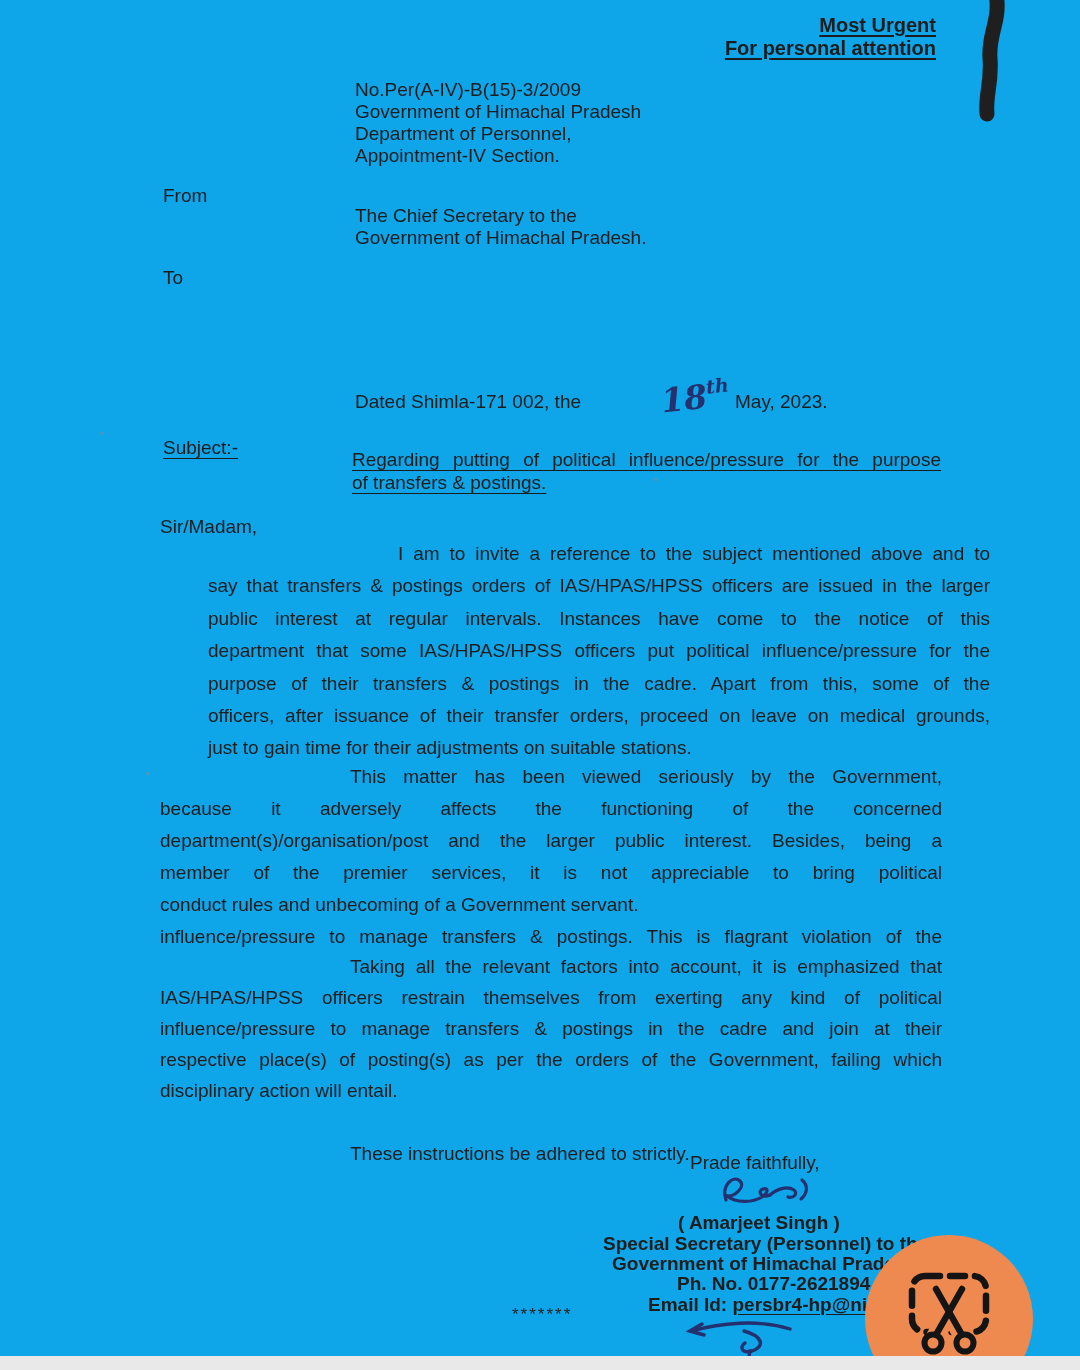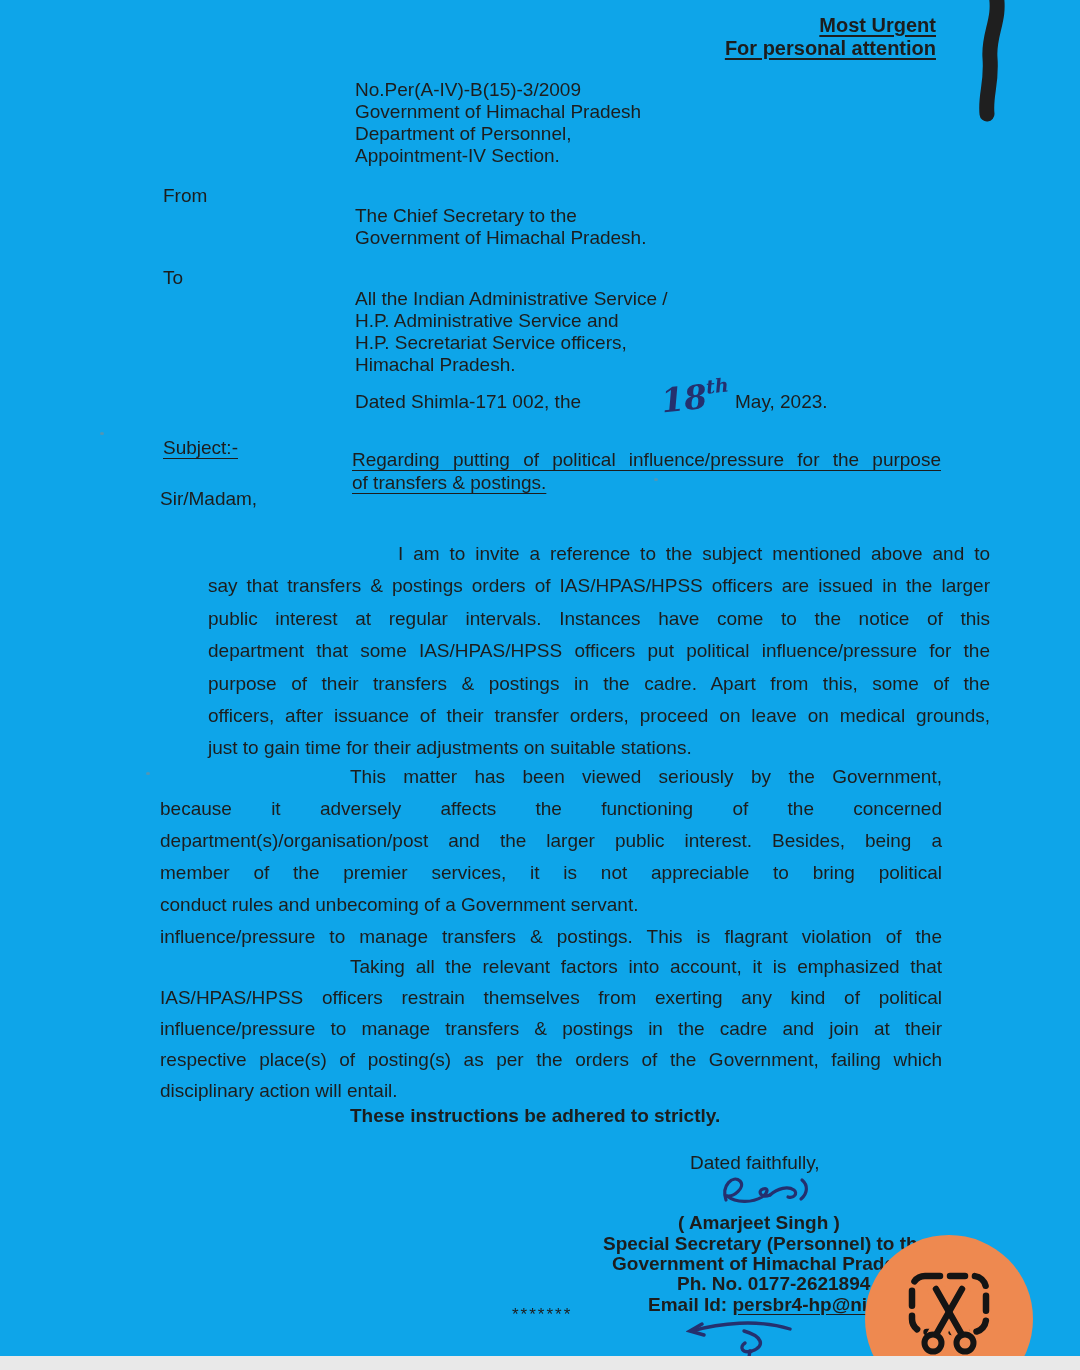--- a/index.html
+++ b/index.html
@@ -23,27 +23,27 @@
   .dateline{left:355px;top:391px;width:560px;height:40px;}
   .hand{position:absolute;left:306px;top:-14px;color:#25306e;
         font-family:"DejaVu Serif",serif;font-style:italic;font-size:33px;
         transform:rotate(-6deg);font-weight:bold;}
   .hand sup{font-size:19px;vertical-align:14px;}
   .monthyear{position:absolute;left:380px;top:0;}
   
   .subjlabel{left:163px;top:437px;text-decoration:underline;text-underline-offset:4px;}
   .subjtext{left:352px;top:437px;width:589px;line-height:22.5px;margin-top:12px;}
   .subjtext .bl{text-decoration:underline;text-underline-offset:4px;}
-  .salutation{left:160px;top:488px;text-align:right;}
+  .salutation{left:160px;top:516px;text-align:right;}
   
   .para{left:160px;width:782px;}
   .p1{top:538px;line-height:32.4px;margin-left:48px;}
   .p2{top:761px;line-height:32px;}
   .p3{top:951px;line-height:31px;}
-  .p4{top:1100px;line-height:32px;font-weight:bold;}
+  .p4{top:1138px;line-height:32px;}
   .bl{text-align:justify;}
   .jl{text-align-last:justify;}
   .first{text-indent:190px;}
   .noj{text-align:left;}
   
   .valediction{left:690px;top:1152px;}
   .signame{left:678px;top:1212px;font-weight:bold;}
   .sigtitle1{left:603px;top:1233px;font-weight:bold;}
   .sigtitle2{left:612px;top:1253px;font-weight:bold;}
   .sigphone{left:668px;top:1273px;font-weight:bold;margin-left:9px;}
@@ -78,26 +78,20 @@
     <div>Appointment-IV Section.</div>
   </div>
 
   <div class="abs fromlabel">From</div>
   <div class="abs fromblock">
     <div>The Chief Secretary to the</div>
     <div>Government of Himachal Pradesh.</div>
   </div>
 
   <div class="abs tolabel">To</div>
-  <div class="abs toblock">
-    <div>All the Indian Administrative Service /</div>
-    <div>H.P. Administrative Service and</div>
-    <div>H.P. Secretariat Service officers,</div>
-    <div>Himachal Pradesh.</div>
-  </div>
 
   <div class="abs dateline">
     <span>Dated Shimla-171 002, the</span>
     <span class="hand"><span>18</span><sup>th</sup></span>
     <span class="monthyear">May, 2023.</span>
   </div>
 
   <div class="abs subjlabel">Subject:-</div>
   <div class="abs subjtext">
     <div class="bl jl">Regarding putting of political influence/pressure for the purpose</div>
@@ -130,21 +124,21 @@
     <div class="bl jl">IAS/HPAS/HPSS officers restrain themselves from exerting any kind of political</div>
     <div class="bl jl">influence/pressure to manage transfers &amp; postings in the cadre and join at their</div>
     <div class="bl jl">respective place(s) of posting(s) as per the orders of the Government, failing which</div>
     <div class="bl noj">disciplinary action will entail.</div>
   </div>
 
   <div class="abs para p4">
     <div class="bl first noj">These instructions be adhered to strictly.</div>
   </div>
 
-  <div class="abs valediction">Dated faithfully,</div>
+  <div class="abs valediction">Prade faithfully,</div>
 
   <svg class="abs" style="left:716px;top:1172px;" width="112" height="44" viewBox="0 0 112 44">
     <g fill="none" stroke="#25306e" stroke-width="3.2" stroke-linecap="round">
       <path d="M 10,28 C 5,13 17,3 24,9 C 30,15 18,25 11,24"></path>
       <path d="M 11,24 C 20,31 36,31 46,25 C 52,21 53,15 47,17 C 41,19 45,27 54,23"></path>
       <path d="M 54,23 C 62,16 72,14 78,18 C 82,21 78,27 72,25"></path>
       <path d="M 86,8 C 92,13 92,21 85,27"></path>
     </g>
   </svg>
 

